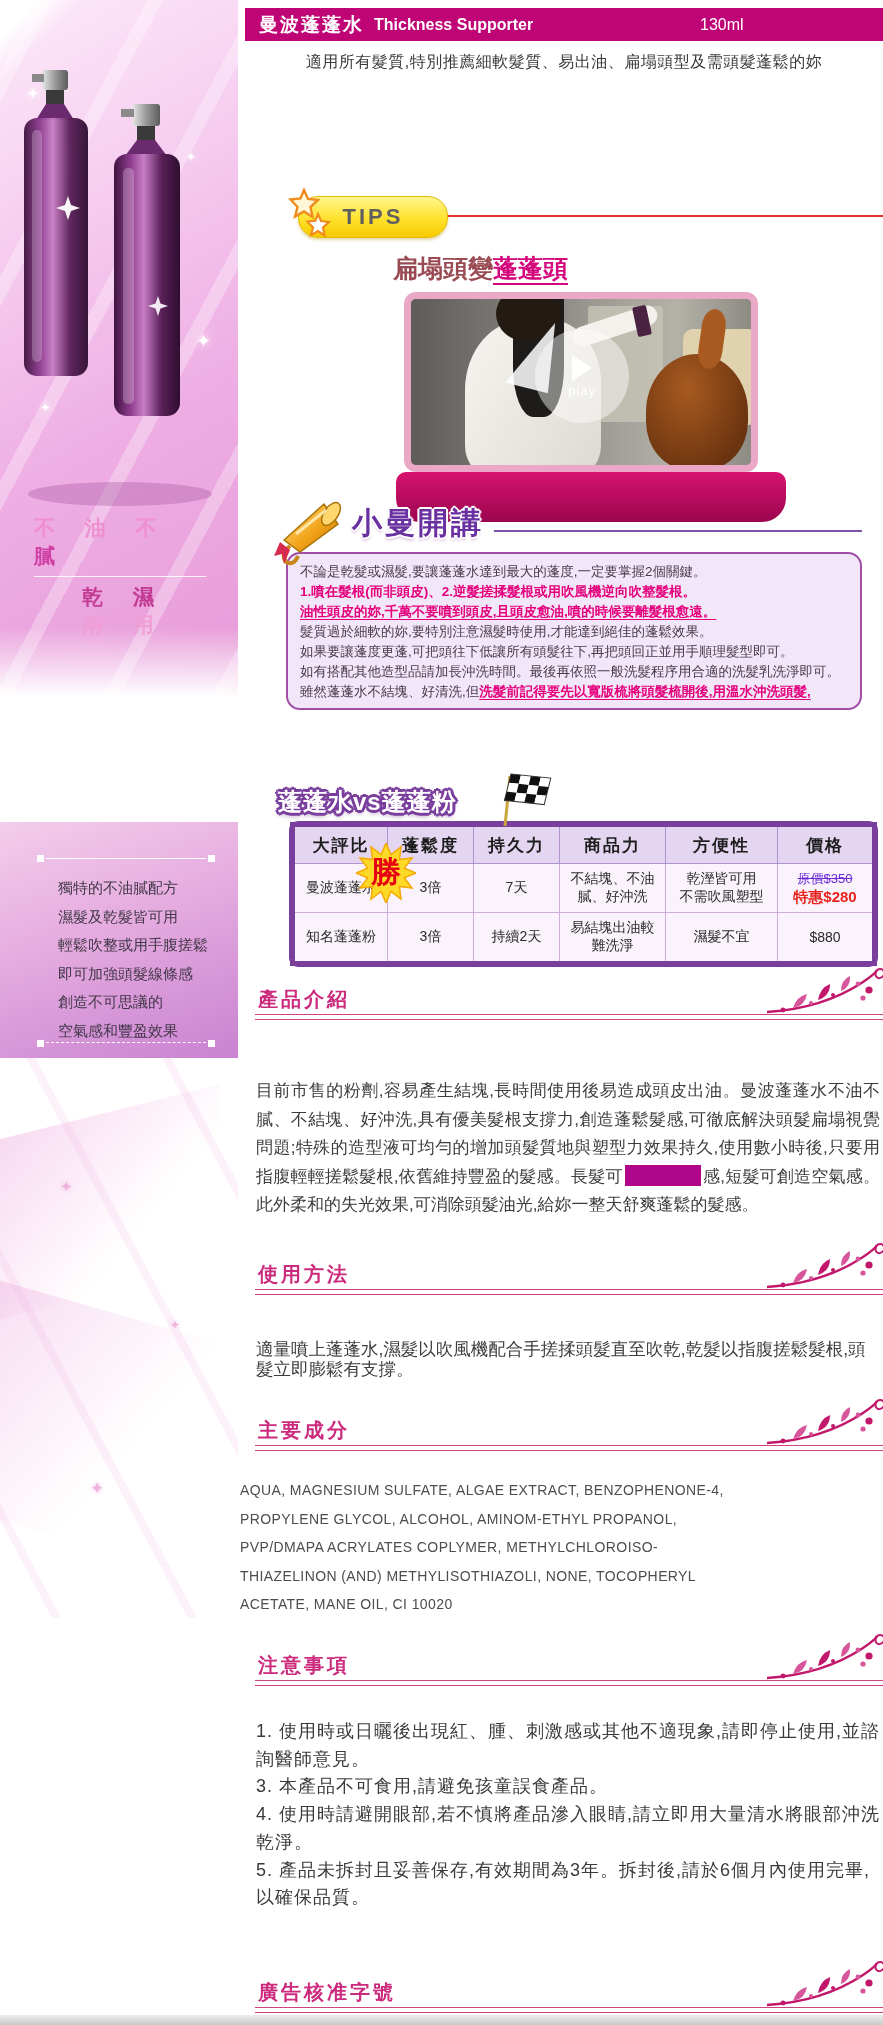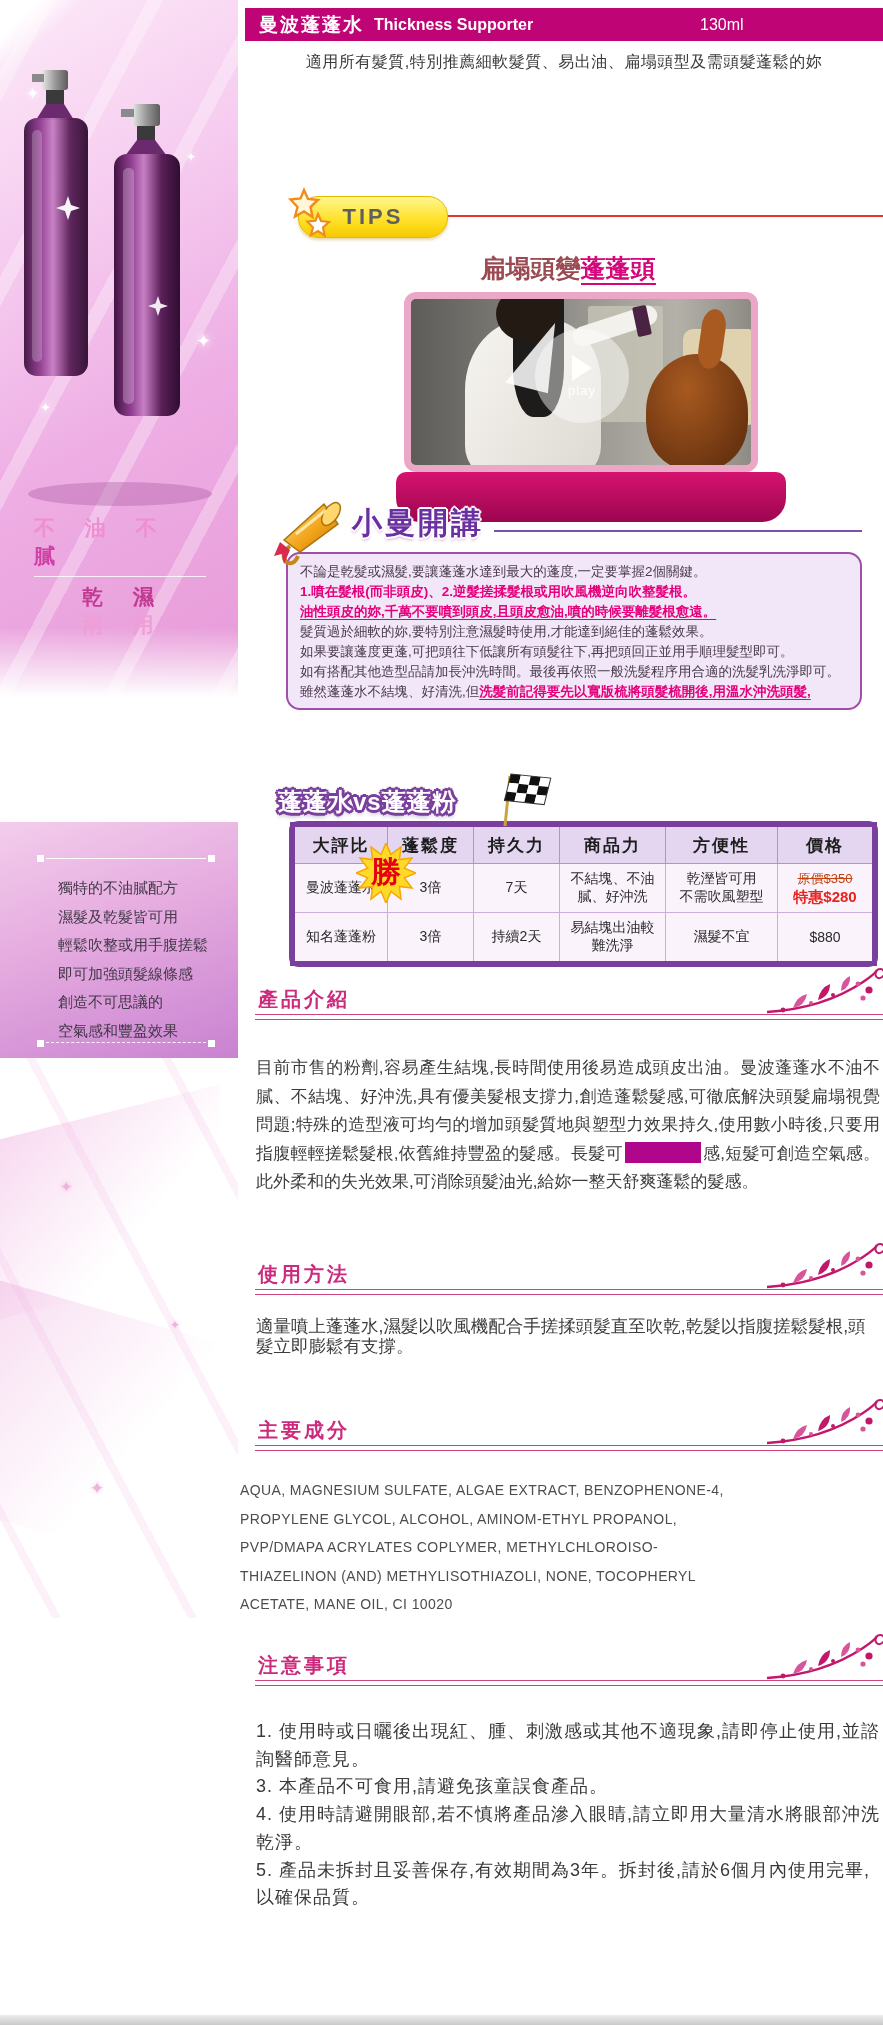--- a/index.html
+++ b/index.html
@@ -62,21 +62,21 @@
   
   .tips-pill{left:298px;top:196px;width:148px;height:40px;border-radius:20px;
     background:linear-gradient(180deg,#fff68e 0%,#ffe22c 55%,#f7c900 100%);
     border:1px solid #e3bb00;box-shadow:0 2px 3px rgba(180,140,0,.35);
     display:flex;align-items:center;justify-content:center;z-index:2;}
   .tips-pill span{font-size:22px;font-weight:bold;letter-spacing:3px;color:#5f5f5f;}
   .tips-stars{left:284px;top:186px;z-index:3;}
   .red-line{left:436px;top:215px;width:447px;height:2px;background:#e5362b;z-index:1;}
 
   
-  .video-title{left:393px;top:252px;width:350px;text-align:center;font-size:25px;font-weight:bold;}
+  .video-title{left:393px;top:252px;width:350px;font-size:25px;font-weight:bold;}
   .video-title .t1{color:#9a4a52;}
   .video-title .t2{color:#d4067c;border-bottom:2px solid #d4067c;padding-bottom:1px;}
   .video-base{left:396px;top:472px;width:390px;height:50px;z-index:1;
     background:linear-gradient(180deg,#d6136f,#9c0550);border-radius:10px 10px 24px 24px;}
   .video-frame{left:404px;top:292px;width:354px;height:180px;box-sizing:border-box;
     border:7px solid #eba8c6;border-radius:12px;z-index:2;background:#888;overflow:hidden;cursor:pointer;}
   .photo{position:relative;width:340px;height:166px;
     background:linear-gradient(90deg,#5e5c58 0%,#7b7974 28%,#9c9a93 55%,#b3b1a8 78%,#8d8b83 100%);}
   .ph{position:absolute;}
   .ph-mirror{left:52%;top:4%;width:22%;height:70%;background:#c7c4b7;opacity:.8;border-radius:3px;}
@@ -106,31 +106,31 @@
   .lb-mu{color:#e5007c;font-weight:bold;text-decoration:underline;text-underline-offset:3px;}
 
   
   .vs-title{left:278px;top:786px;font-size:24px;font-weight:bold;color:#fff;letter-spacing:1px;z-index:2;
     text-shadow:-3px 0 #7a3f9d,3px 0 #7a3f9d,0 -3px #7a3f9d,0 3px #7a3f9d,-2px -2px #7a3f9d,2px 2px #7a3f9d,2px -2px #7a3f9d,-2px 2px #7a3f9d,0 4px 4px rgba(90,40,120,.4);}
   .flag{left:497px;top:768px;z-index:3;}
   .cmp-table{left:290px;top:822px;width:587px;border-collapse:collapse;background:#faf3fb;
     border:5px solid #7a3f9d;border-radius:8px;box-shadow:0 0 0 1px #7a3f9d;}
   .cmp-table th{background:#e4d6f0;color:#1d1d1d;font-size:17px;font-weight:bold;height:34px;border:1px solid #b393cf;letter-spacing:2px;}
   .cmp-table td{background:#faf3fb;color:#2a2a2a;font-size:14px;text-align:center;height:44px;border:1px solid #cbaede;padding:2px 3px;}
-  .price-orig{font-size:13px;color:#c2410c;text-decoration:line-through;}
+  .price-orig{font-size:13px;color:#6d28d9;text-decoration:line-through;}
   .price-sale{font-size:15px;font-weight:bold;color:#e8221c;}
   .win-badge{left:356px;top:843px;width:60px;height:60px;z-index:5;}
   .win-badge span{position:absolute;left:50%;top:50%;transform:translate(-50%,-52%);font-size:30px;font-weight:bold;color:#e60012;}
 
   
   .sec{left:255px;width:628px;height:59px;}
   .sec h2{position:absolute;left:3px;top:26px;margin:0;font-size:20px;font-weight:bold;letter-spacing:3px;color:#cc2a7d;}
   .sec .dlines{position:absolute;left:0;right:0;top:54px;height:4px;border-top:1px solid #d0447e;border-bottom:1px solid #d0447e;}
   .sec .flourish{position:absolute;right:0;top:0;}
-  .body-text{color:#3c3c3c;}
+  .body-text{color:#3c3c3c;margin-top:23px;}
   .intro-body{left:256px;top:1054px;width:624px;font-size:17px;line-height:28.6px;text-align:justify;}
   .redact{display:inline-block;width:76px;height:21px;background:#b0068c;vertical-align:-4px;margin:0 2px;}
   .usage-body{left:256px;top:1316px;width:624px;font-size:17.5px;line-height:20px;}
   .ingredients-body{left:240px;top:1476px;width:624px;font-size:14px;line-height:28.6px;letter-spacing:.4px;color:#4d4d4d;}
   .cautions-body{left:256px;top:1718px;width:624px;font-size:18px;line-height:27.7px;letter-spacing:1px;color:#3a3a3a;}
 
   .bottom-strip{left:0;top:2015px;width:883px;height:10px;background:linear-gradient(180deg,#ededed,#c9c9c9);}
 </style>
 </head>
 <body>
@@ -402,15 +402,22 @@
     <h2>注意事項</h2>
     <div class="dlines"></div>
   </div>
   <div class="abs cautions-body">
     <div>1. 使用時或日曬後出現紅、腫、刺激感或其他不適現象,請即停止使用,並諮詢醫師意見。</div>
     <div>3. 本產品不可食用,請避免孩童誤食產品。</div>
     <div>4. 使用時請避開眼部,若不慎將產品滲入眼睛,請立即用大量清水將眼部沖洗乾淨。</div>
     <div>5. 產品未拆封且妥善保存,有效期間為3年。拆封後,請於6個月內使用完畢,以確保品質。</div>
   </div>
 
+  <div class="abs sec" style="top:1953px">
+    <svg class="flourish" width="120" height="56">
+        <use href="#flourish-sym"></use>
+      </svg>
+    <h2>廣告核准字號</h2>
+    <div class="dlines"></div>
+  </div>
 
   <div class="abs bottom-strip"></div>
 </div>
 
 </body></html>

